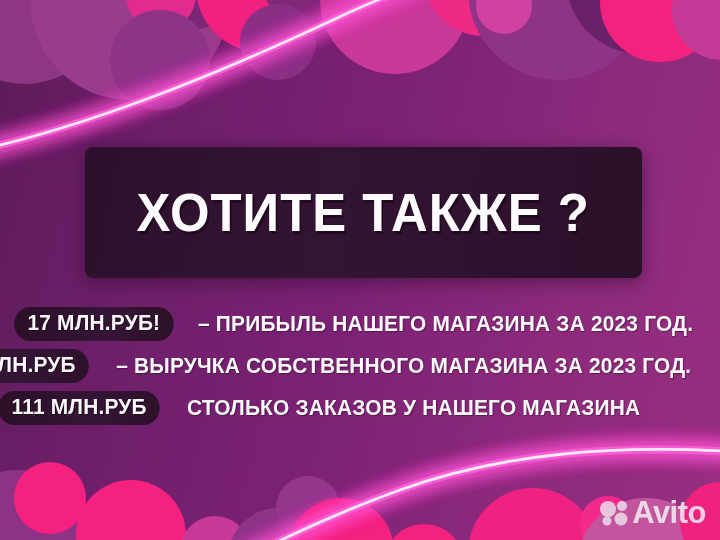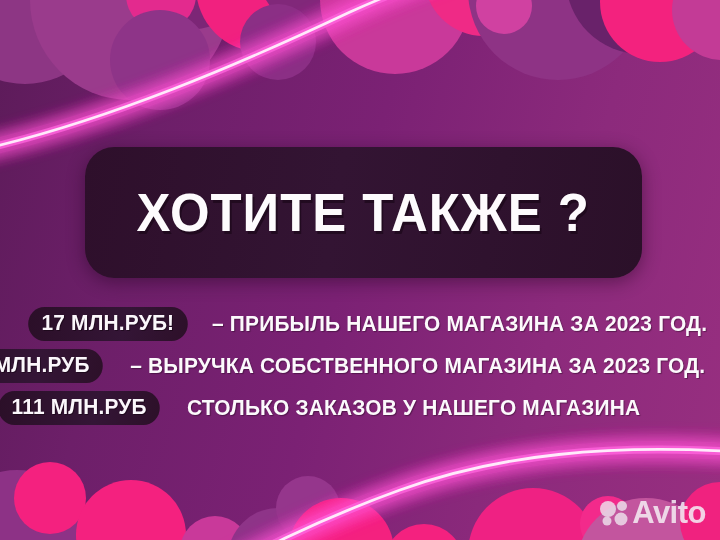--- a/index.html
+++ b/index.html
@@ -32,21 +32,21 @@
   }
 
   
   #headline-card {
     position: absolute;
     left: 85px;
     top: 147px;
     width: 557px;
     height: 131px;
     background: linear-gradient(100deg, #2e0f2b 0%, #331433 45%, #2b1029 100%);
-    border-radius: 29px;
+    border-radius: 8px;
     box-shadow: 0 4px 18px rgba(30, 5, 28, .45);
     display: flex;
     align-items: center;
     justify-content: center;
   }
   #headline-text {
     color: #fdfbfd;
     font-size: 53px;
     font-weight: bold;
     letter-spacing: 1px;
@@ -60,20 +60,21 @@
   #stats {
     position: absolute;
     left: 0;
     top: 303px;
     width: 720px;
   }
   .stat-row {
     display: flex;
     align-items: center;
     justify-content: flex-end;
+    padding-right: 14px;
     height: 42px;
     white-space: nowrap;
   }
   .stat-pill {
     display: inline-block;
     background: linear-gradient(100deg, #2b0f28 0%, #341536 60%, #2d1029 100%);
     color: #fbf7fb;
     font-size: 22px;
     font-weight: bold;
     letter-spacing: .2px;

